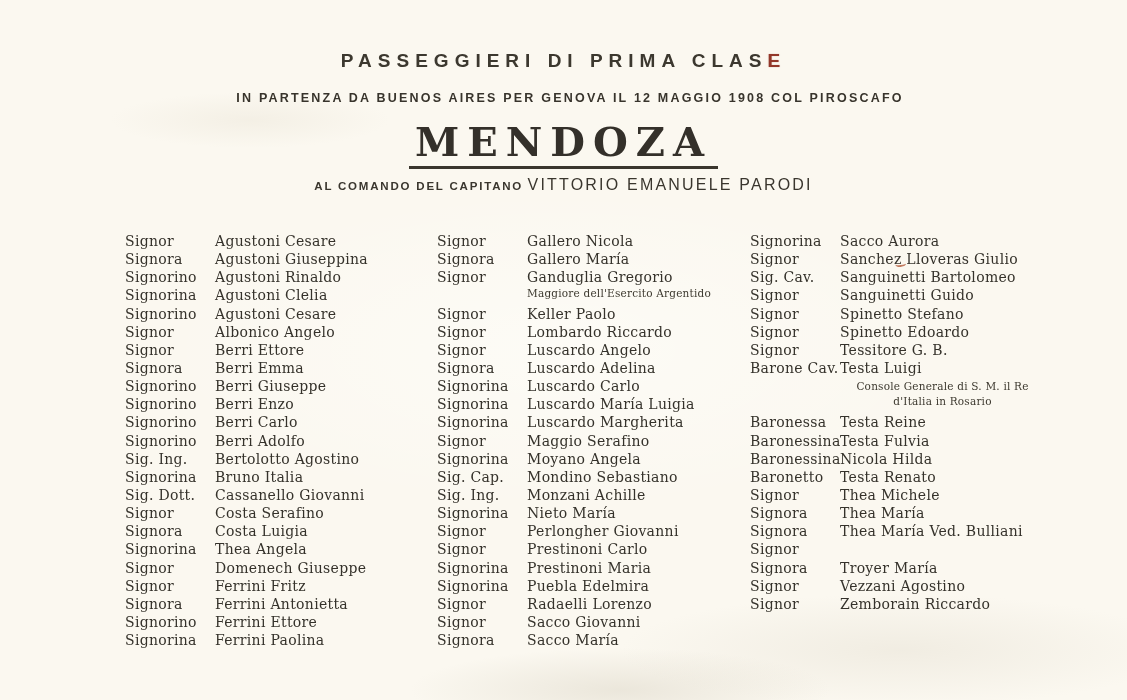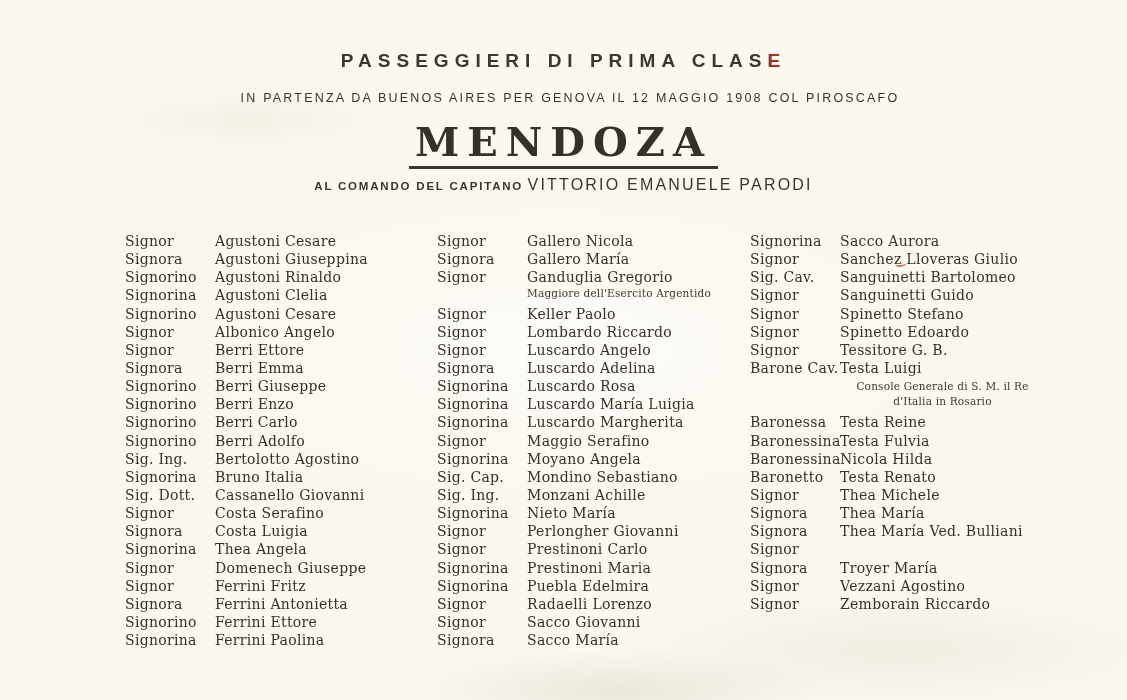--- a/index.html
+++ b/index.html
@@ -28,21 +28,21 @@
     font-size: 19px;
     font-weight: 700;
     letter-spacing: 6px;
     color: #3c382f;
   }
   .red-letter { color: #93382a; text-shadow: 0 0 1px rgba(147,56,42,0.6); }
   .departure {
     top: 91px;
     font-family: "Liberation Sans", sans-serif;
     font-size: 12.5px;
-    font-weight: normal;
+    font-weight: bold;
     letter-spacing: 2.2px;
     color: #38342c;
     padding-left: 13px;
   }
   .ship-line { top: 118px; }
   .ship-name {
     display: inline-block;
     font-family: "DejaVu Serif", serif;
     font-size: 40px;
     font-weight: bold;
@@ -226,21 +226,21 @@
       <div class="row">
         <span class="ptitle">Signor</span>
         <span class="pname">Luscardo Angelo</span>
       </div>
       <div class="row">
         <span class="ptitle">Signora</span>
         <span class="pname">Luscardo Adelina</span>
       </div>
       <div class="row">
         <span class="ptitle">Signorina</span>
-        <span class="pname">Luscardo Rosa</span>
+        <span class="pname">Luscardo Carlo</span>
       </div>
       <div class="row">
         <span class="ptitle">Signorina</span>
         <span class="pname">Luscardo María Luigia</span>
       </div>
       <div class="row">
         <span class="ptitle">Signorina</span>
         <span class="pname">Luscardo Margherita</span>
       </div>
       <div class="row">

